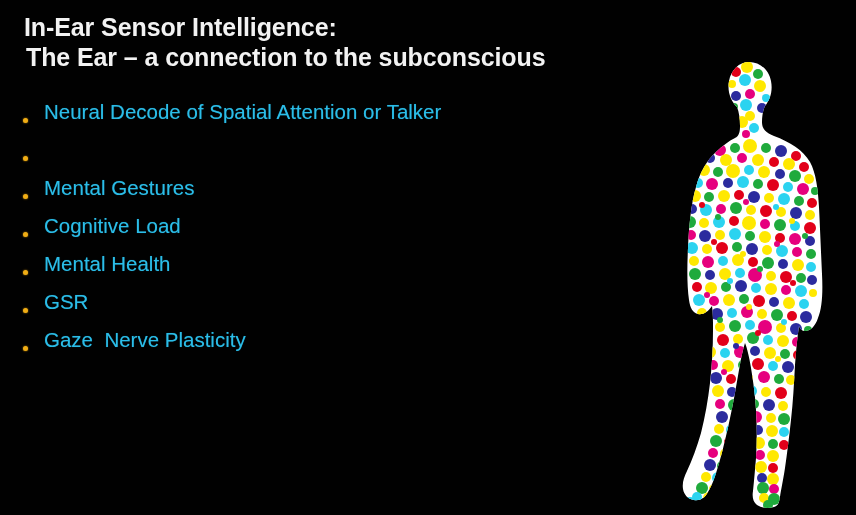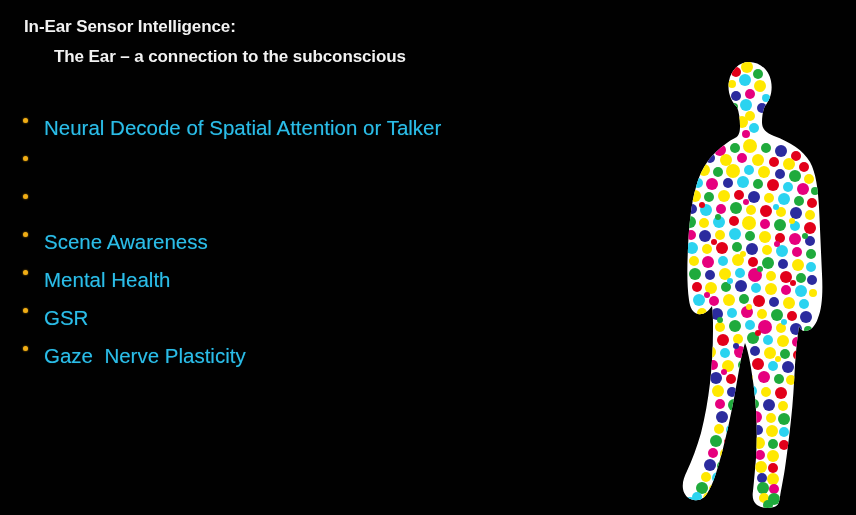--- a/index.html
+++ b/index.html
@@ -24,45 +24,44 @@
   
   .title-block {
     position: absolute;
     left: 24px;
     top: 12px;
     width: 640px;
   }
   .title-line {
     color: #f2f2f2;
     font-weight: bold;
-    font-size: 17px;
+    font-size: 25px;
     line-height: 30px;
     letter-spacing: -0.1px;
     white-space: pre;
   }
   .title-line-2 {
     padding-left: 2px;
-    margin-left: 28px;
   }
 
   
   .bullet-list {
     position: absolute;
     left: 20px;
     top: 101px;
     width: 640px;
     list-style: none;
     margin: 0;
     padding: 0;
   }
   .bullet-item {
     position: relative;
     height: 38px;
     display: flex;
-    align-items: flex-end;
+    align-items: flex-start;
     padding-left: 24px;
   }
   .bullet-dot {
     position: absolute;
     left: 3px;
     top: 50%;
     margin-top: -2.5px;
     width: 5px;
     height: 5px;
     border-radius: 50%;
@@ -105,24 +104,25 @@
   <ul class="bullet-list">
     <li class="bullet-item">
       <span class="bullet-dot"></span>
       <span class="bullet-text">Neural Decode of Spatial Attention or Talker</span>
     </li>
     <li class="bullet-item">
       <span class="bullet-dot"></span>
     </li>
     <li class="bullet-item">
       <span class="bullet-dot"></span>
-    </li>
-    <li class="bullet-item">
-      <span class="bullet-dot"></span>
-      <span class="bullet-text">Scene Awareness</span>
+      <span class="bullet-text">Mental Gestures</span>
+    </li>
+    <li class="bullet-item">
+      <span class="bullet-dot"></span>
+      <span class="bullet-text">Cognitive Load</span>
     </li>
     <li class="bullet-item">
       <span class="bullet-dot"></span>
       <span class="bullet-text">Mental Health</span>
     </li>
     <li class="bullet-item">
       <span class="bullet-dot"></span>
       <span class="bullet-text">GSR</span>
     </li>
     <li class="bullet-item">

